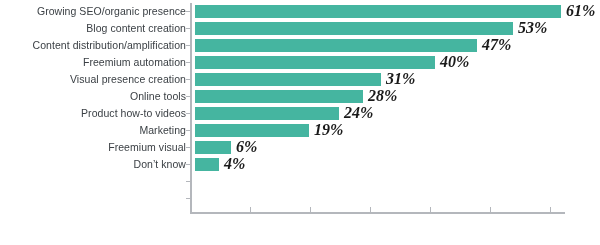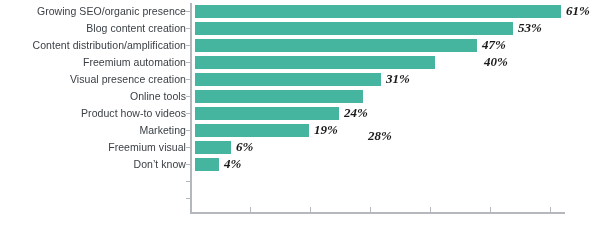--- a/index.html
+++ b/index.html
@@ -64,21 +64,21 @@
     height: 13px;
     background: #45b5a0;
   }
 
   .val-label {
     position: absolute;
     top: -1px;
     height: 14px;
     line-height: 14px;
     font-family: "Liberation Serif", serif;
-    font-size: 13px;
+    font-size: 16px;
     font-weight: bold;
     font-style: italic;
     color: #1a1a1a;
     white-space: nowrap;
   }
 
   
   .y-axis {
     position: absolute;
     left: 190px;
@@ -137,35 +137,35 @@
         <div class="cat-label">Content distribution/amplification</div>
         <div class="bar-area">
           <div class="bar" style="width: 282px; background: rgb(69, 181, 160);"></div>
           <div class="val-label" style="left: 287px; color: rgb(26, 26, 26);">47%</div>
         </div>
       </div>
       <div class="row">
         <div class="cat-label">Freemium automation</div>
         <div class="bar-area">
           <div class="bar" style="width: 240px; background: rgb(69, 181, 160);"></div>
-          <div class="val-label" style="left: 245px; color: rgb(26, 26, 26); margin-left: 44px;">40%</div>
+          <div class="val-label" style="left: 245px; color: rgb(26, 26, 26);">40%</div>
         </div>
       </div>
       <div class="row">
         <div class="cat-label">Visual presence creation</div>
         <div class="bar-area">
           <div class="bar" style="width: 186px; background: rgb(69, 181, 160);"></div>
           <div class="val-label" style="left: 191px; color: rgb(26, 26, 26);">31%</div>
         </div>
       </div>
       <div class="row">
         <div class="cat-label">Online tools</div>
         <div class="bar-area">
           <div class="bar" style="width: 168px; background: rgb(69, 181, 160);"></div>
-          <div class="val-label" style="left: 173px; color: rgb(26, 26, 26); margin-top: 40px;">28%</div>
+          <div class="val-label" style="left: 173px; color: rgb(26, 26, 26);">28%</div>
         </div>
       </div>
       <div class="row">
         <div class="cat-label">Product how-to videos</div>
         <div class="bar-area">
           <div class="bar" style="width: 144px; background: rgb(69, 181, 160);"></div>
           <div class="val-label" style="left: 149px; color: rgb(26, 26, 26);">24%</div>
         </div>
       </div>
       <div class="row">

